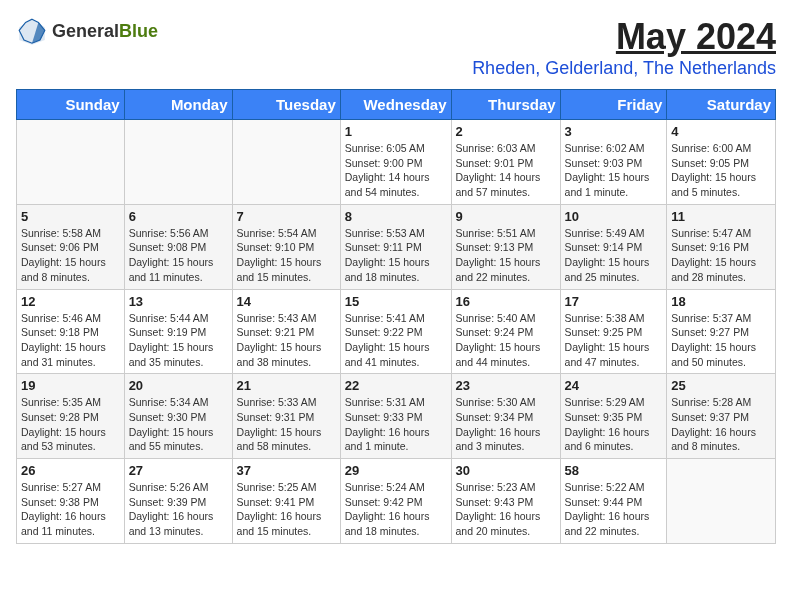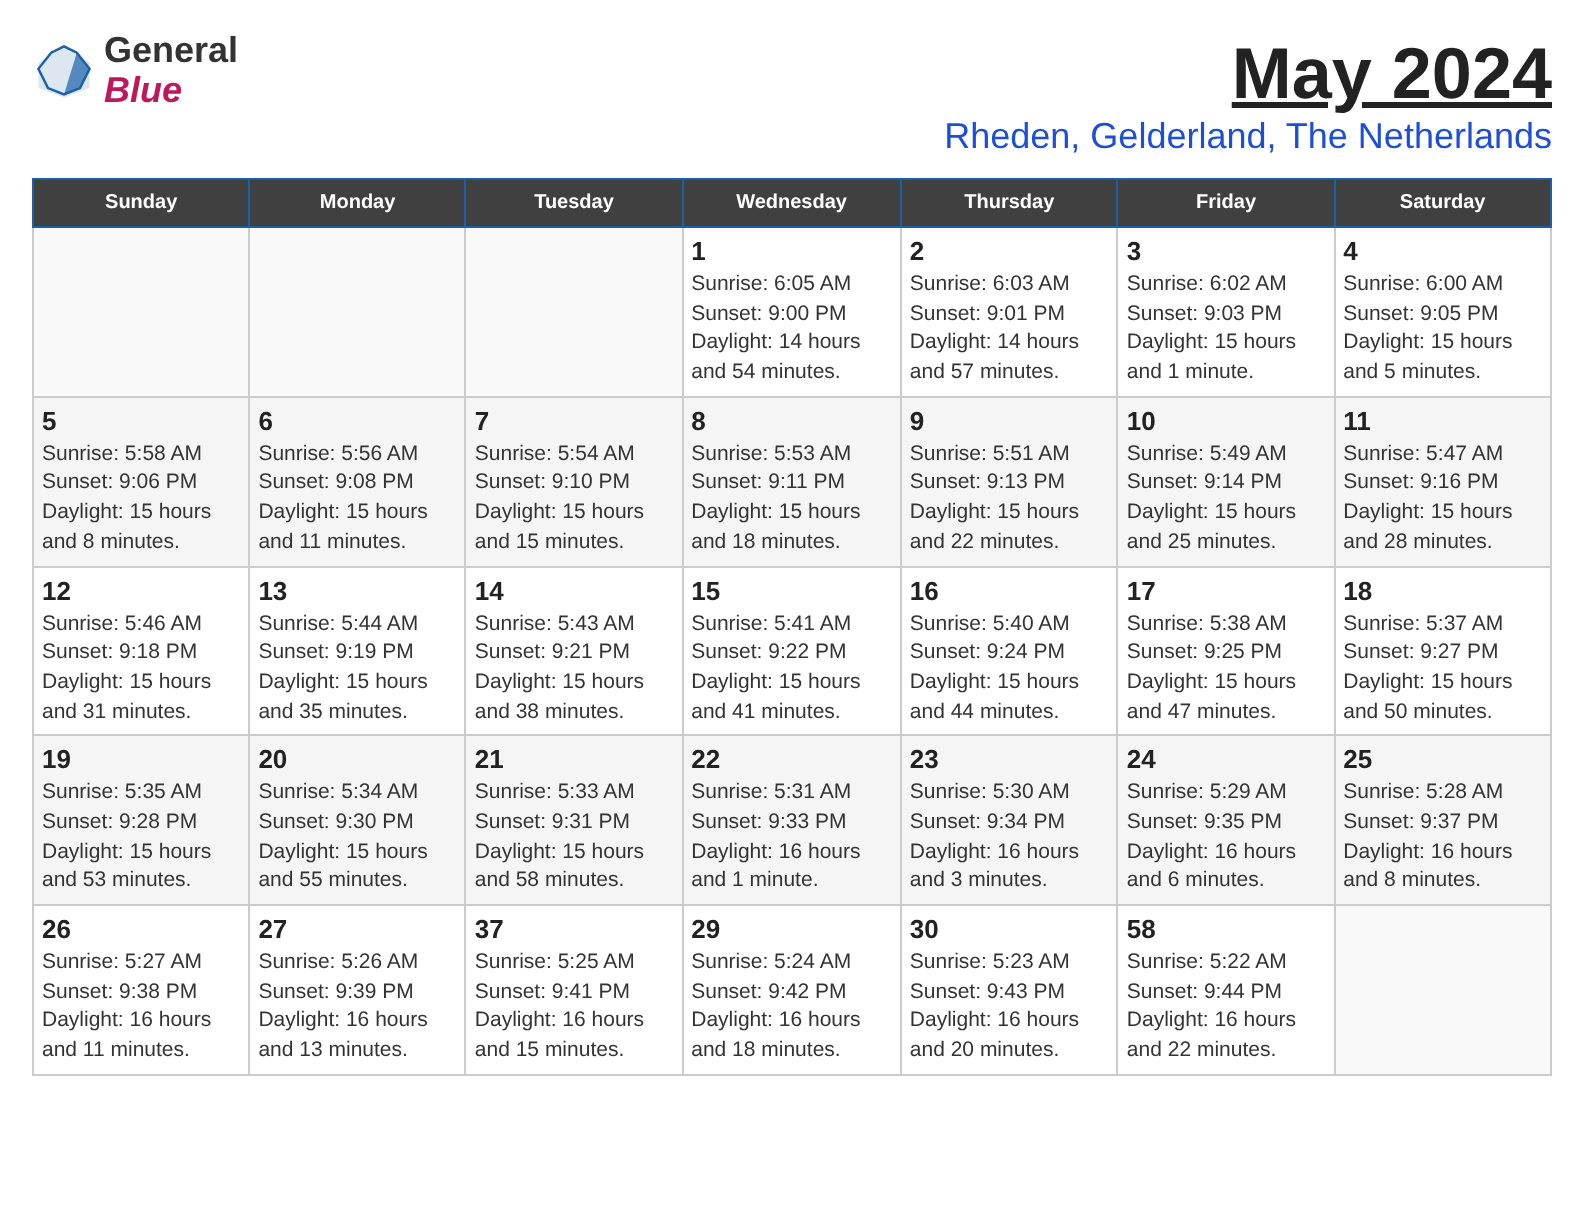--- a/index.html
+++ b/index.html
@@ -16,27 +16,27 @@
       align-items: flex-start;
       margin-bottom: 10px;
     }
     .logo {
       display: flex;
       align-items: center;
       gap: 4px;
     }
     .logo-text {
       display: flex;
-      flex-direction: column;
+      flex-direction: row;
       font-size: 18px;
       font-weight: bold;
       line-height: 1.1;
     }
     .logo-general { color: #333; }
-    .logo-blue { color: #be185d; font-style: italic; }
+    .logo-blue { color: #4d7c0f; }
     .logo-icon {
       width: 32px;
       height: 32px;
     }
     .title-block {
       text-align: right;
     }
     .month-year {
       font-size: 36px;
       font-weight: bold;
@@ -46,25 +46,25 @@
     .location {
       font-size: 18px;
       color: #1d4ed8;
     }
     .calendar {
       width: 100%;
       border-collapse: collapse;
       font-size: 11px;
     }
     .calendar thead tr th {
-      background-color: #404040;
+      background-color: #3b82f6;
       color: #fff;
       padding: 6px 4px;
-      text-align: center;
-      font-size: 10px;
+      text-align: right;
+      font-size: 15px;
       border: 1px solid #1a5fa8;
     }
     .calendar tbody tr td {
       border: 1px solid #ccc;
       vertical-align: top;
       padding: 4px;
       width: 113px;
       min-height: 80px;
       background: #fff;
     }

